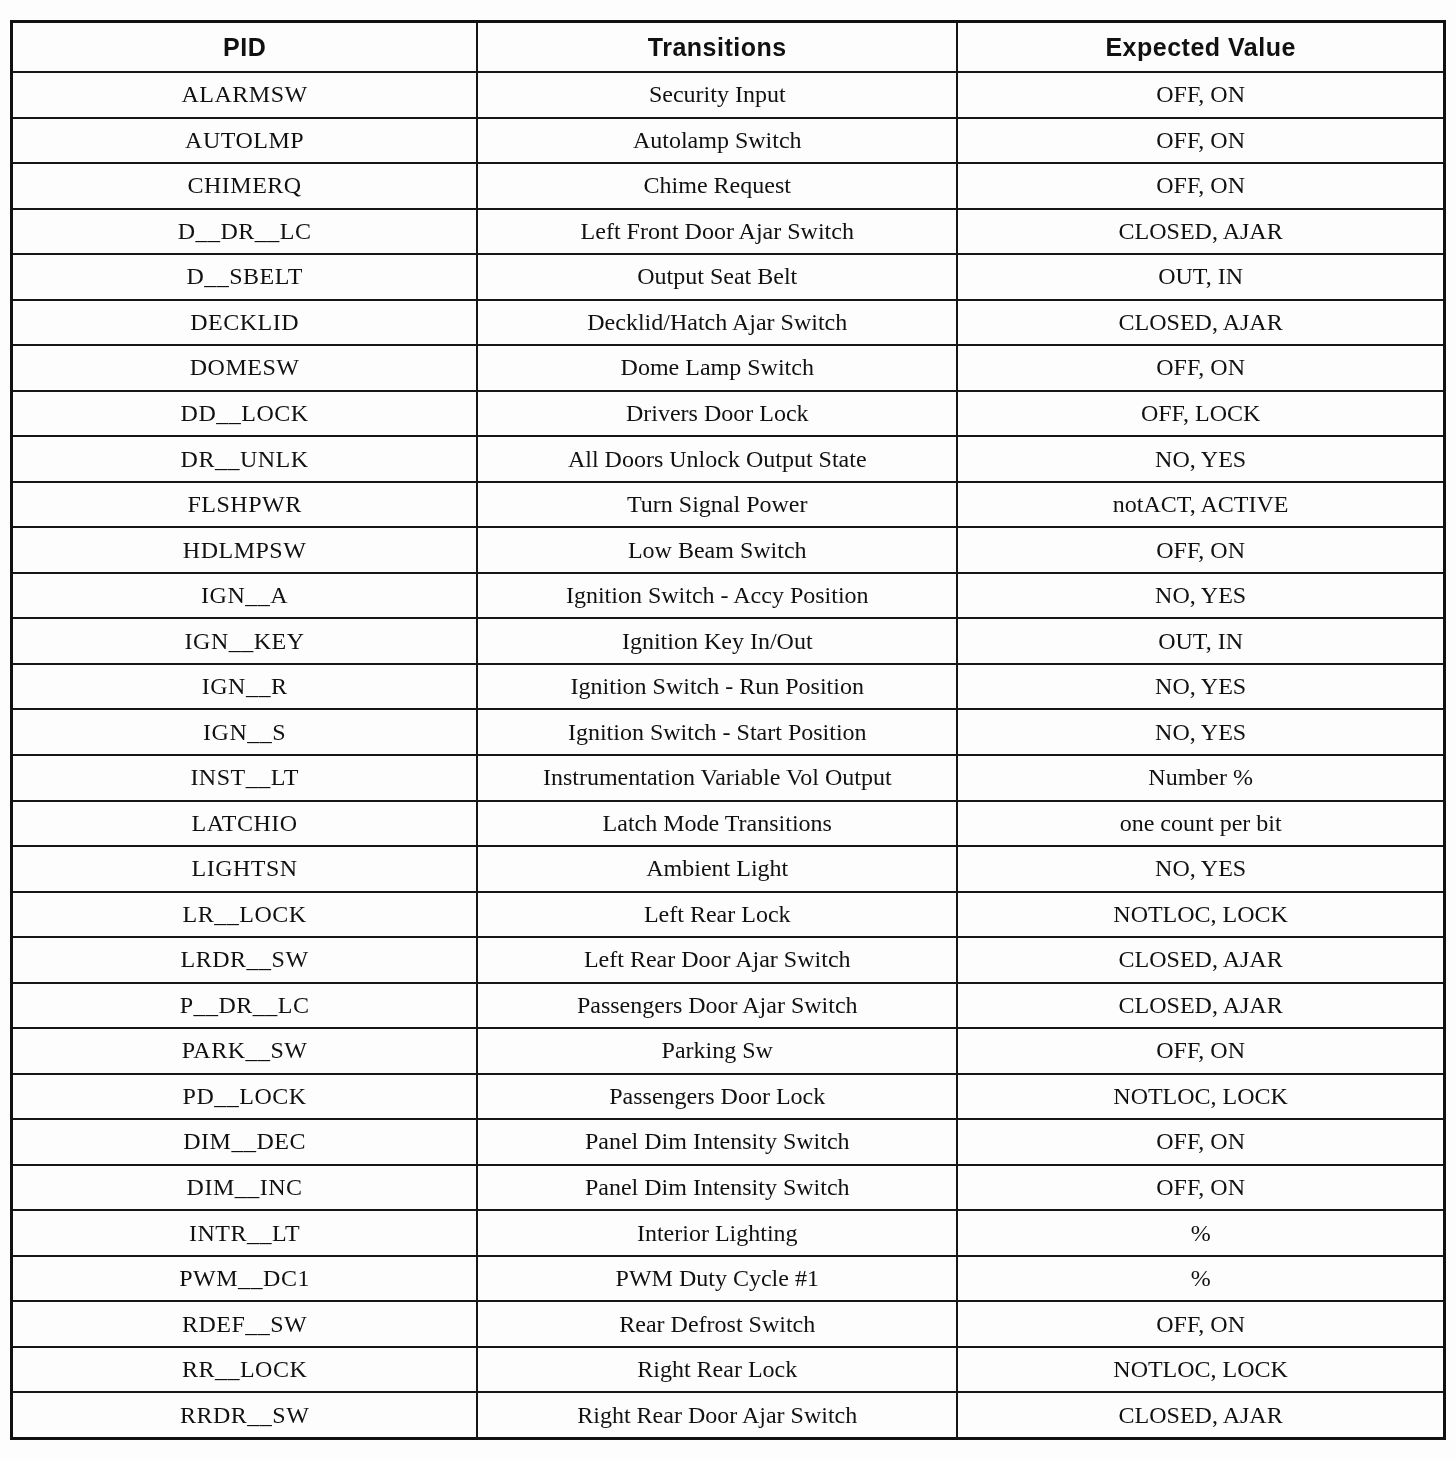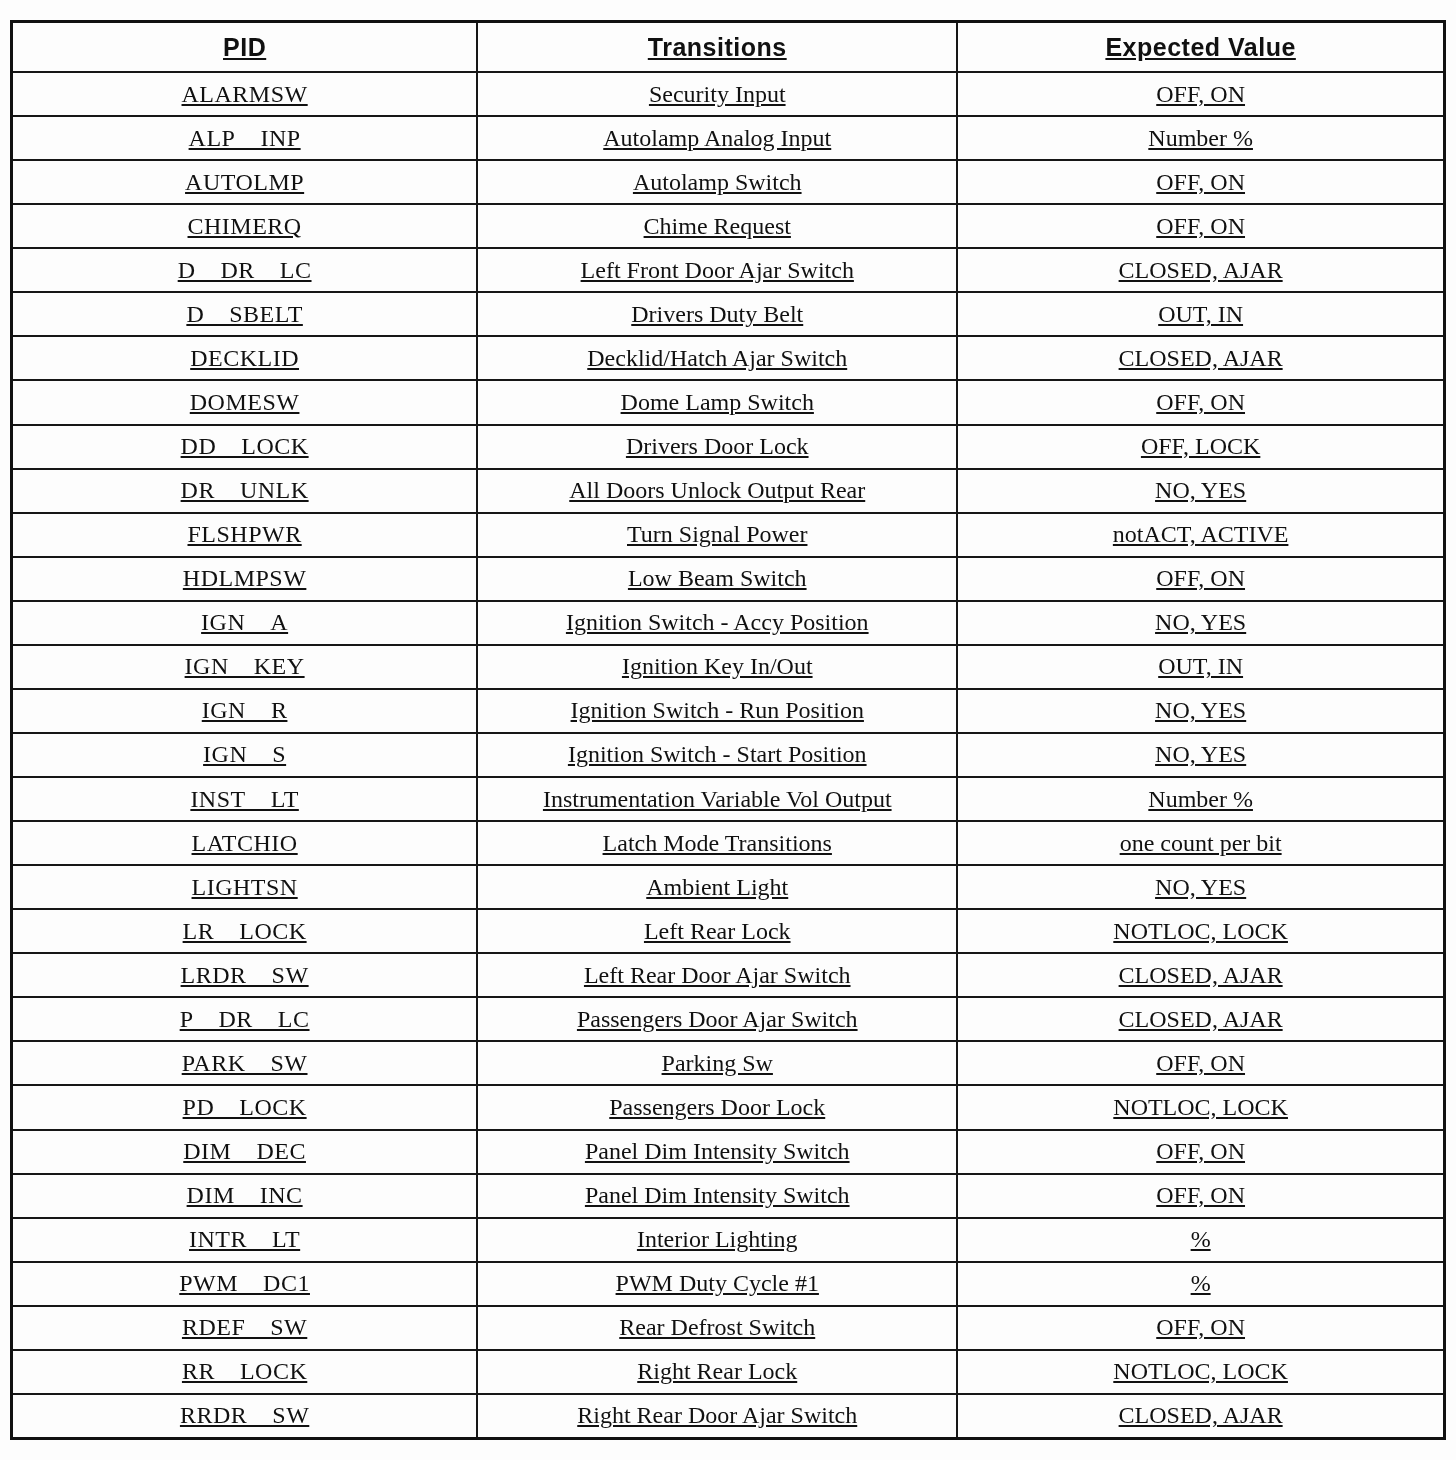--- a/index.html
+++ b/index.html
@@ -10,21 +10,20 @@
   body {
     font-family: "Liberation Serif", "DejaVu Serif", serif;
     color: #111111;
   }
   .page {
     width: 1456px;
     height: 1460px;
     box-sizing: border-box;
     padding: 20px 10px;
     background: #fdfdfd;
-    text-decoration: underline;
   }
   table.pid-table {
     width: 100%;
     height: 100%;
     border-collapse: collapse;
     table-layout: fixed;
   }
   table.pid-table th,
   table.pid-table td {
     border: 2px solid #161616;
@@ -75,62 +74,57 @@
       </tr>
     </thead>
     <tbody id="table-body">
 
     <tr>
           <td class="pid-cell">ALARMSW</td>
           <td class="desc-cell">Security Input</td>
           <td>OFF, ON</td>
         </tr>
         <tr>
-          <td class="pid-cell">ALP__INP</td>
-          <td class="desc-cell">Autolamp Analog Input</td>
-          <td>Number %</td>
-        </tr>
-        <tr>
           <td class="pid-cell">AUTOLMP</td>
           <td class="desc-cell">Autolamp Switch</td>
           <td>OFF, ON</td>
         </tr>
         <tr>
           <td class="pid-cell">CHIMERQ</td>
           <td class="desc-cell">Chime Request</td>
           <td>OFF, ON</td>
         </tr>
         <tr>
           <td class="pid-cell">D__DR__LC</td>
           <td class="desc-cell">Left Front Door Ajar Switch</td>
           <td>CLOSED, AJAR</td>
         </tr>
         <tr>
           <td class="pid-cell">D__SBELT</td>
-          <td class="desc-cell">Drivers Duty Belt</td>
+          <td class="desc-cell">Output Seat Belt</td>
           <td>OUT, IN</td>
         </tr>
         <tr>
           <td class="pid-cell">DECKLID</td>
           <td class="desc-cell">Decklid/Hatch Ajar Switch</td>
           <td>CLOSED, AJAR</td>
         </tr>
         <tr>
           <td class="pid-cell">DOMESW</td>
           <td class="desc-cell">Dome Lamp Switch</td>
           <td>OFF, ON</td>
         </tr>
         <tr>
           <td class="pid-cell">DD__LOCK</td>
           <td class="desc-cell">Drivers Door Lock</td>
           <td>OFF, LOCK</td>
         </tr>
         <tr>
           <td class="pid-cell">DR__UNLK</td>
-          <td class="desc-cell">All Doors Unlock Output Rear</td>
+          <td class="desc-cell">All Doors Unlock Output State</td>
           <td>NO, YES</td>
         </tr>
         <tr>
           <td class="pid-cell">FLSHPWR</td>
           <td class="desc-cell">Turn Signal Power</td>
           <td>notACT, ACTIVE</td>
         </tr>
         <tr>
           <td class="pid-cell">HDLMPSW</td>
           <td class="desc-cell">Low Beam Switch</td>

